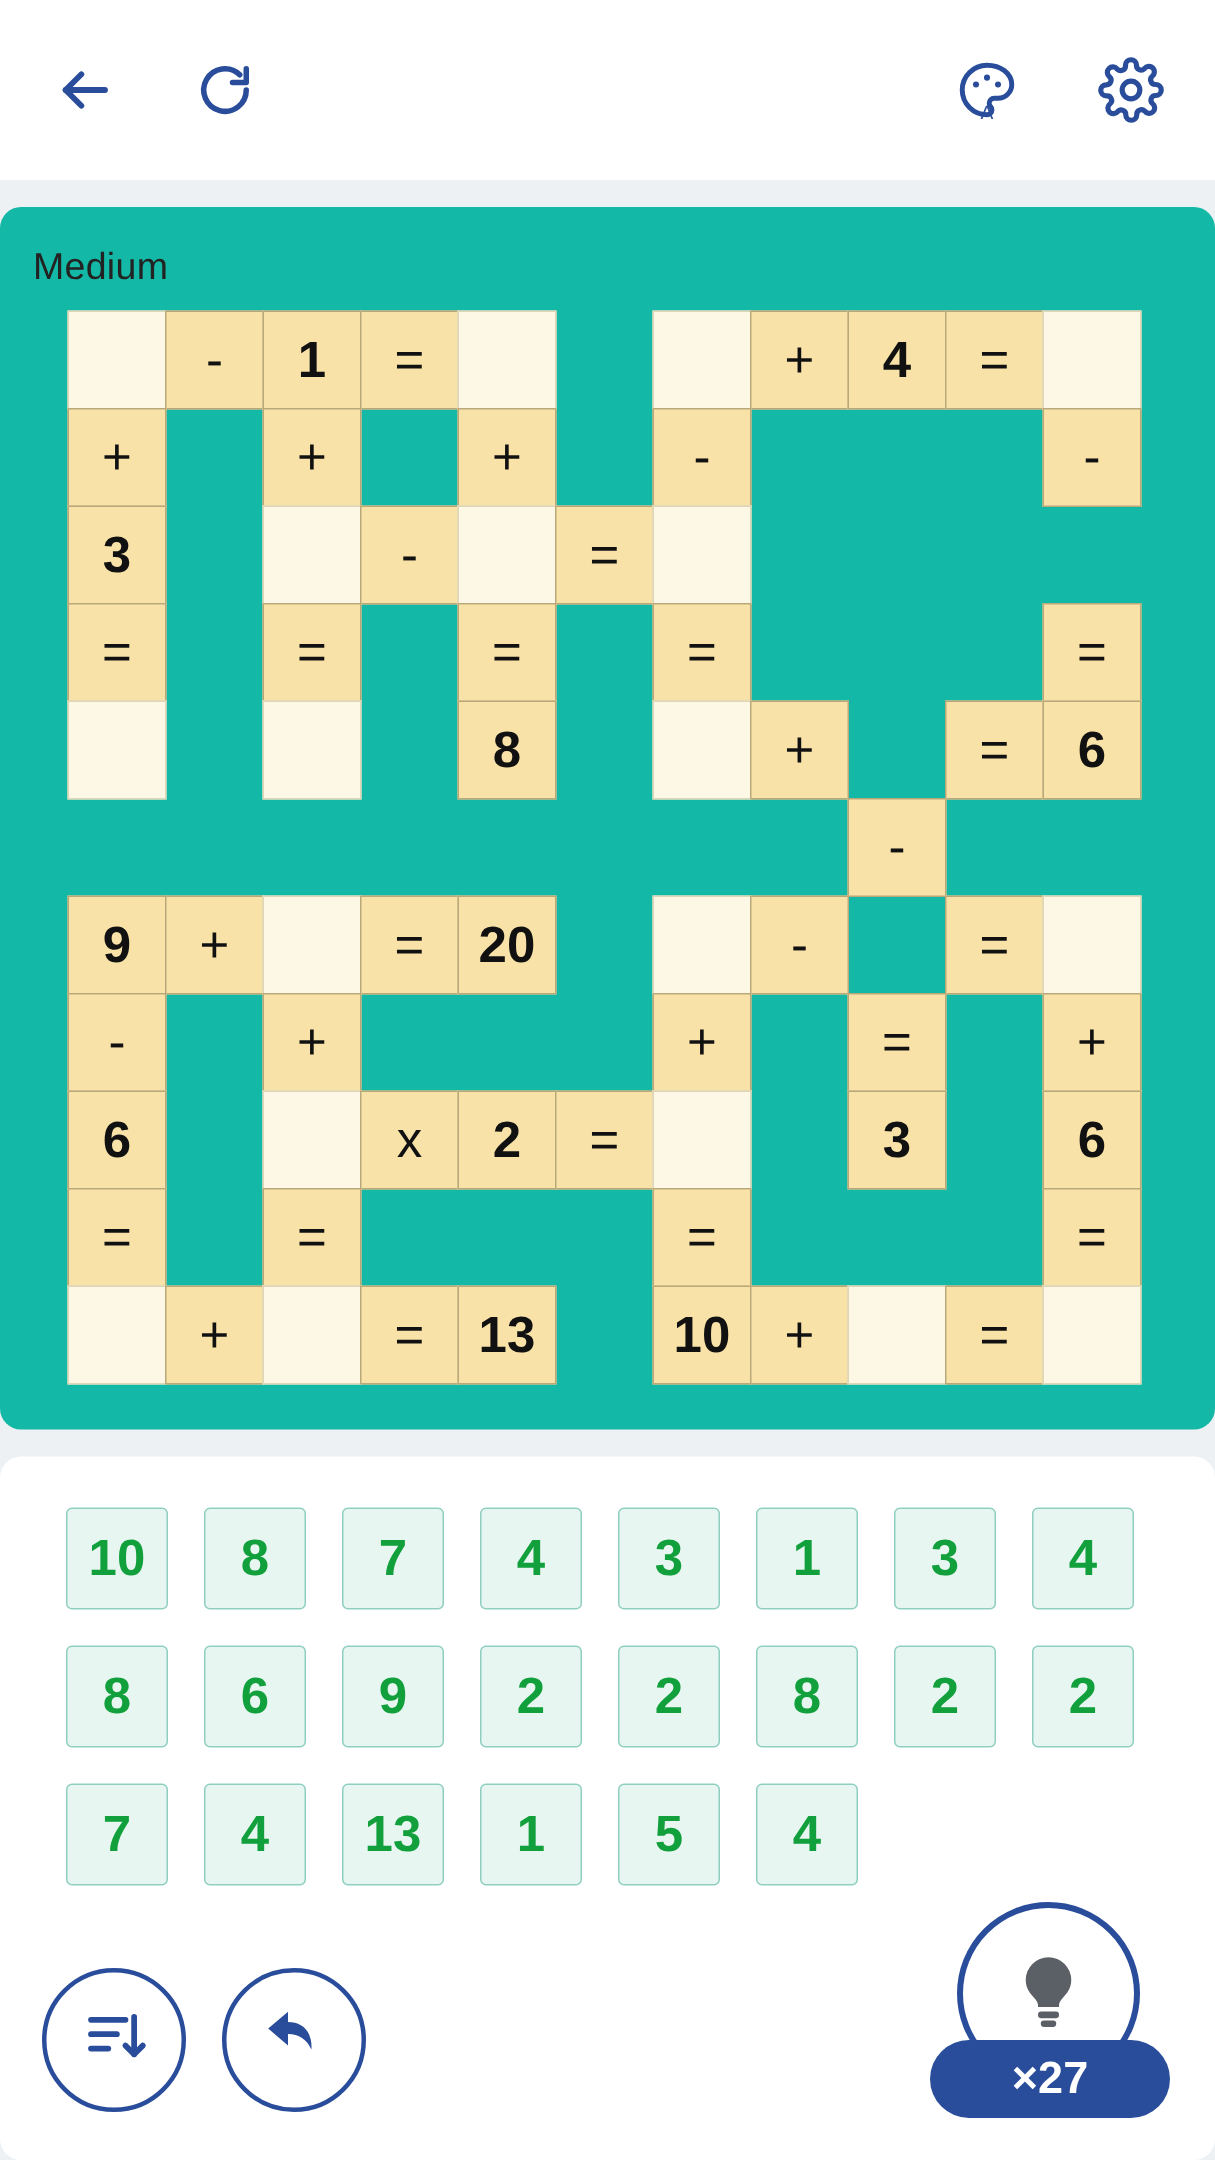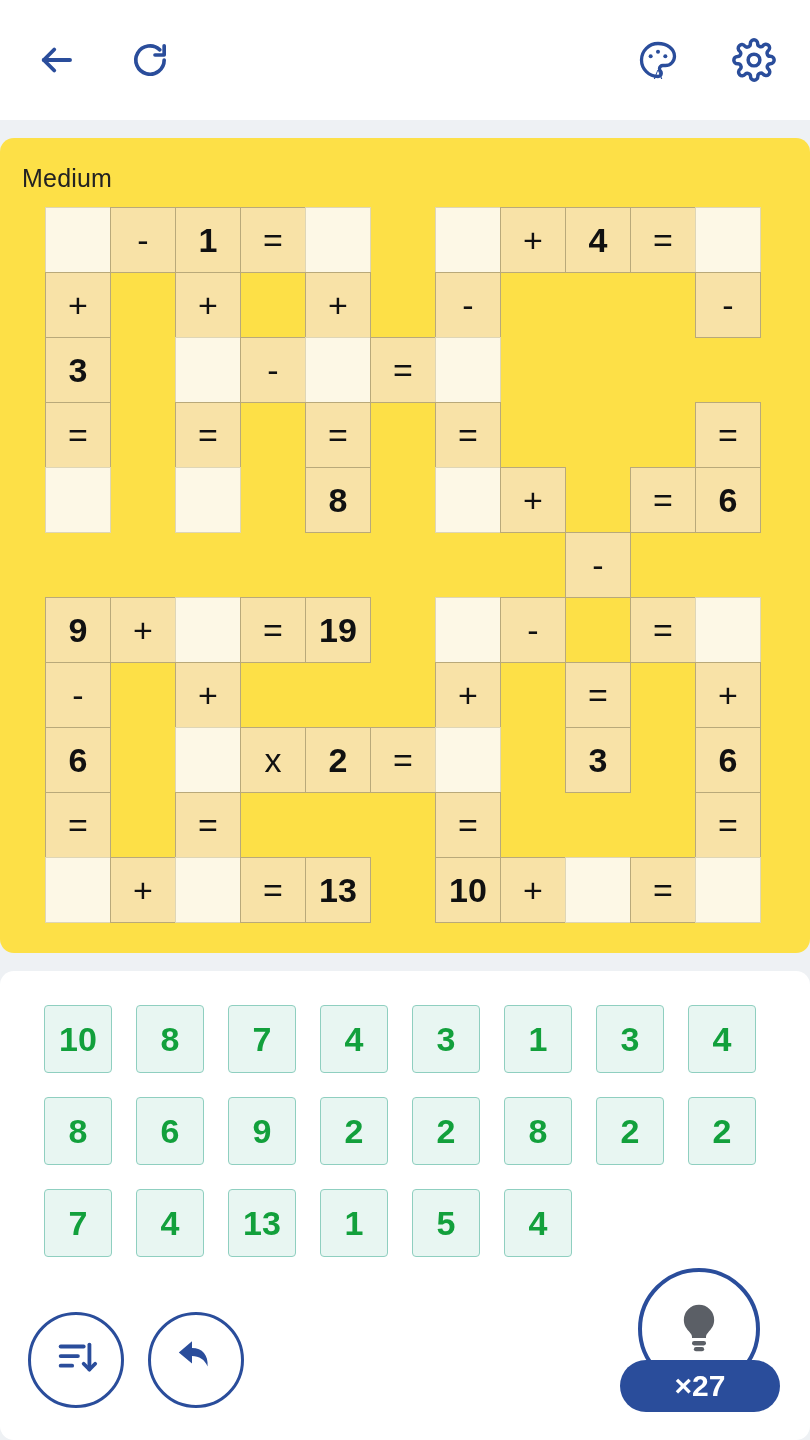--- a/index.html
+++ b/index.html
@@ -29,21 +29,21 @@
   .iconbtn {
     width: 56px; height: 56px;
     display: flex; align-items: center; justify-content: center;
     color: #2a4d9b;
     cursor: pointer;
   }
   .iconbtn svg { display: block; }
 
   
   .board-panel {
-    background: #fde047;
+    background: #14b8a6;
     margin: 18px 0 0 0;
     border-radius: 14px;
     padding: 22px 18px 26px 18px;
     flex: none;
   }
   .difficulty {
     font-size: 25px;
     color: #222;
     margin: 4px 0 14px 4px;
     letter-spacing: .2px;
@@ -222,21 +222,21 @@
         <div class="cell num" style="left: 260px; top: 260px;">8</div>
         <div class="cell empty-slot" style="left: 390px; top: 260px;"></div>
         <div class="cell op" style="left: 455px; top: 260px;">+</div>
         <div class="cell op" style="left: 585px; top: 260px;">=</div>
         <div class="cell num" style="left: 650px; top: 260px;">6</div>
         <div class="cell op" style="left: 520px; top: 325px;">-</div>
         <div class="cell num" style="left: 0px; top: 390px;">9</div>
         <div class="cell op" style="left: 65px; top: 390px;">+</div>
         <div class="cell empty-slot" style="left: 130px; top: 390px;"></div>
         <div class="cell op" style="left: 195px; top: 390px;">=</div>
-        <div class="cell num" style="left: 260px; top: 390px;">19</div>
+        <div class="cell num" style="left: 260px; top: 390px;">20</div>
         <div class="cell empty-slot" style="left: 390px; top: 390px;"></div>
         <div class="cell op" style="left: 455px; top: 390px;">-</div>
         <div class="cell op" style="left: 585px; top: 390px;">=</div>
         <div class="cell empty-slot" style="left: 650px; top: 390px;"></div>
         <div class="cell op" style="left: 0px; top: 455px;">-</div>
         <div class="cell op" style="left: 130px; top: 455px;">+</div>
         <div class="cell op" style="left: 390px; top: 455px;">+</div>
         <div class="cell op" style="left: 520px; top: 455px;">=</div>
         <div class="cell op" style="left: 650px; top: 455px;">+</div>
         <div class="cell num" style="left: 0px; top: 520px;">6</div>

